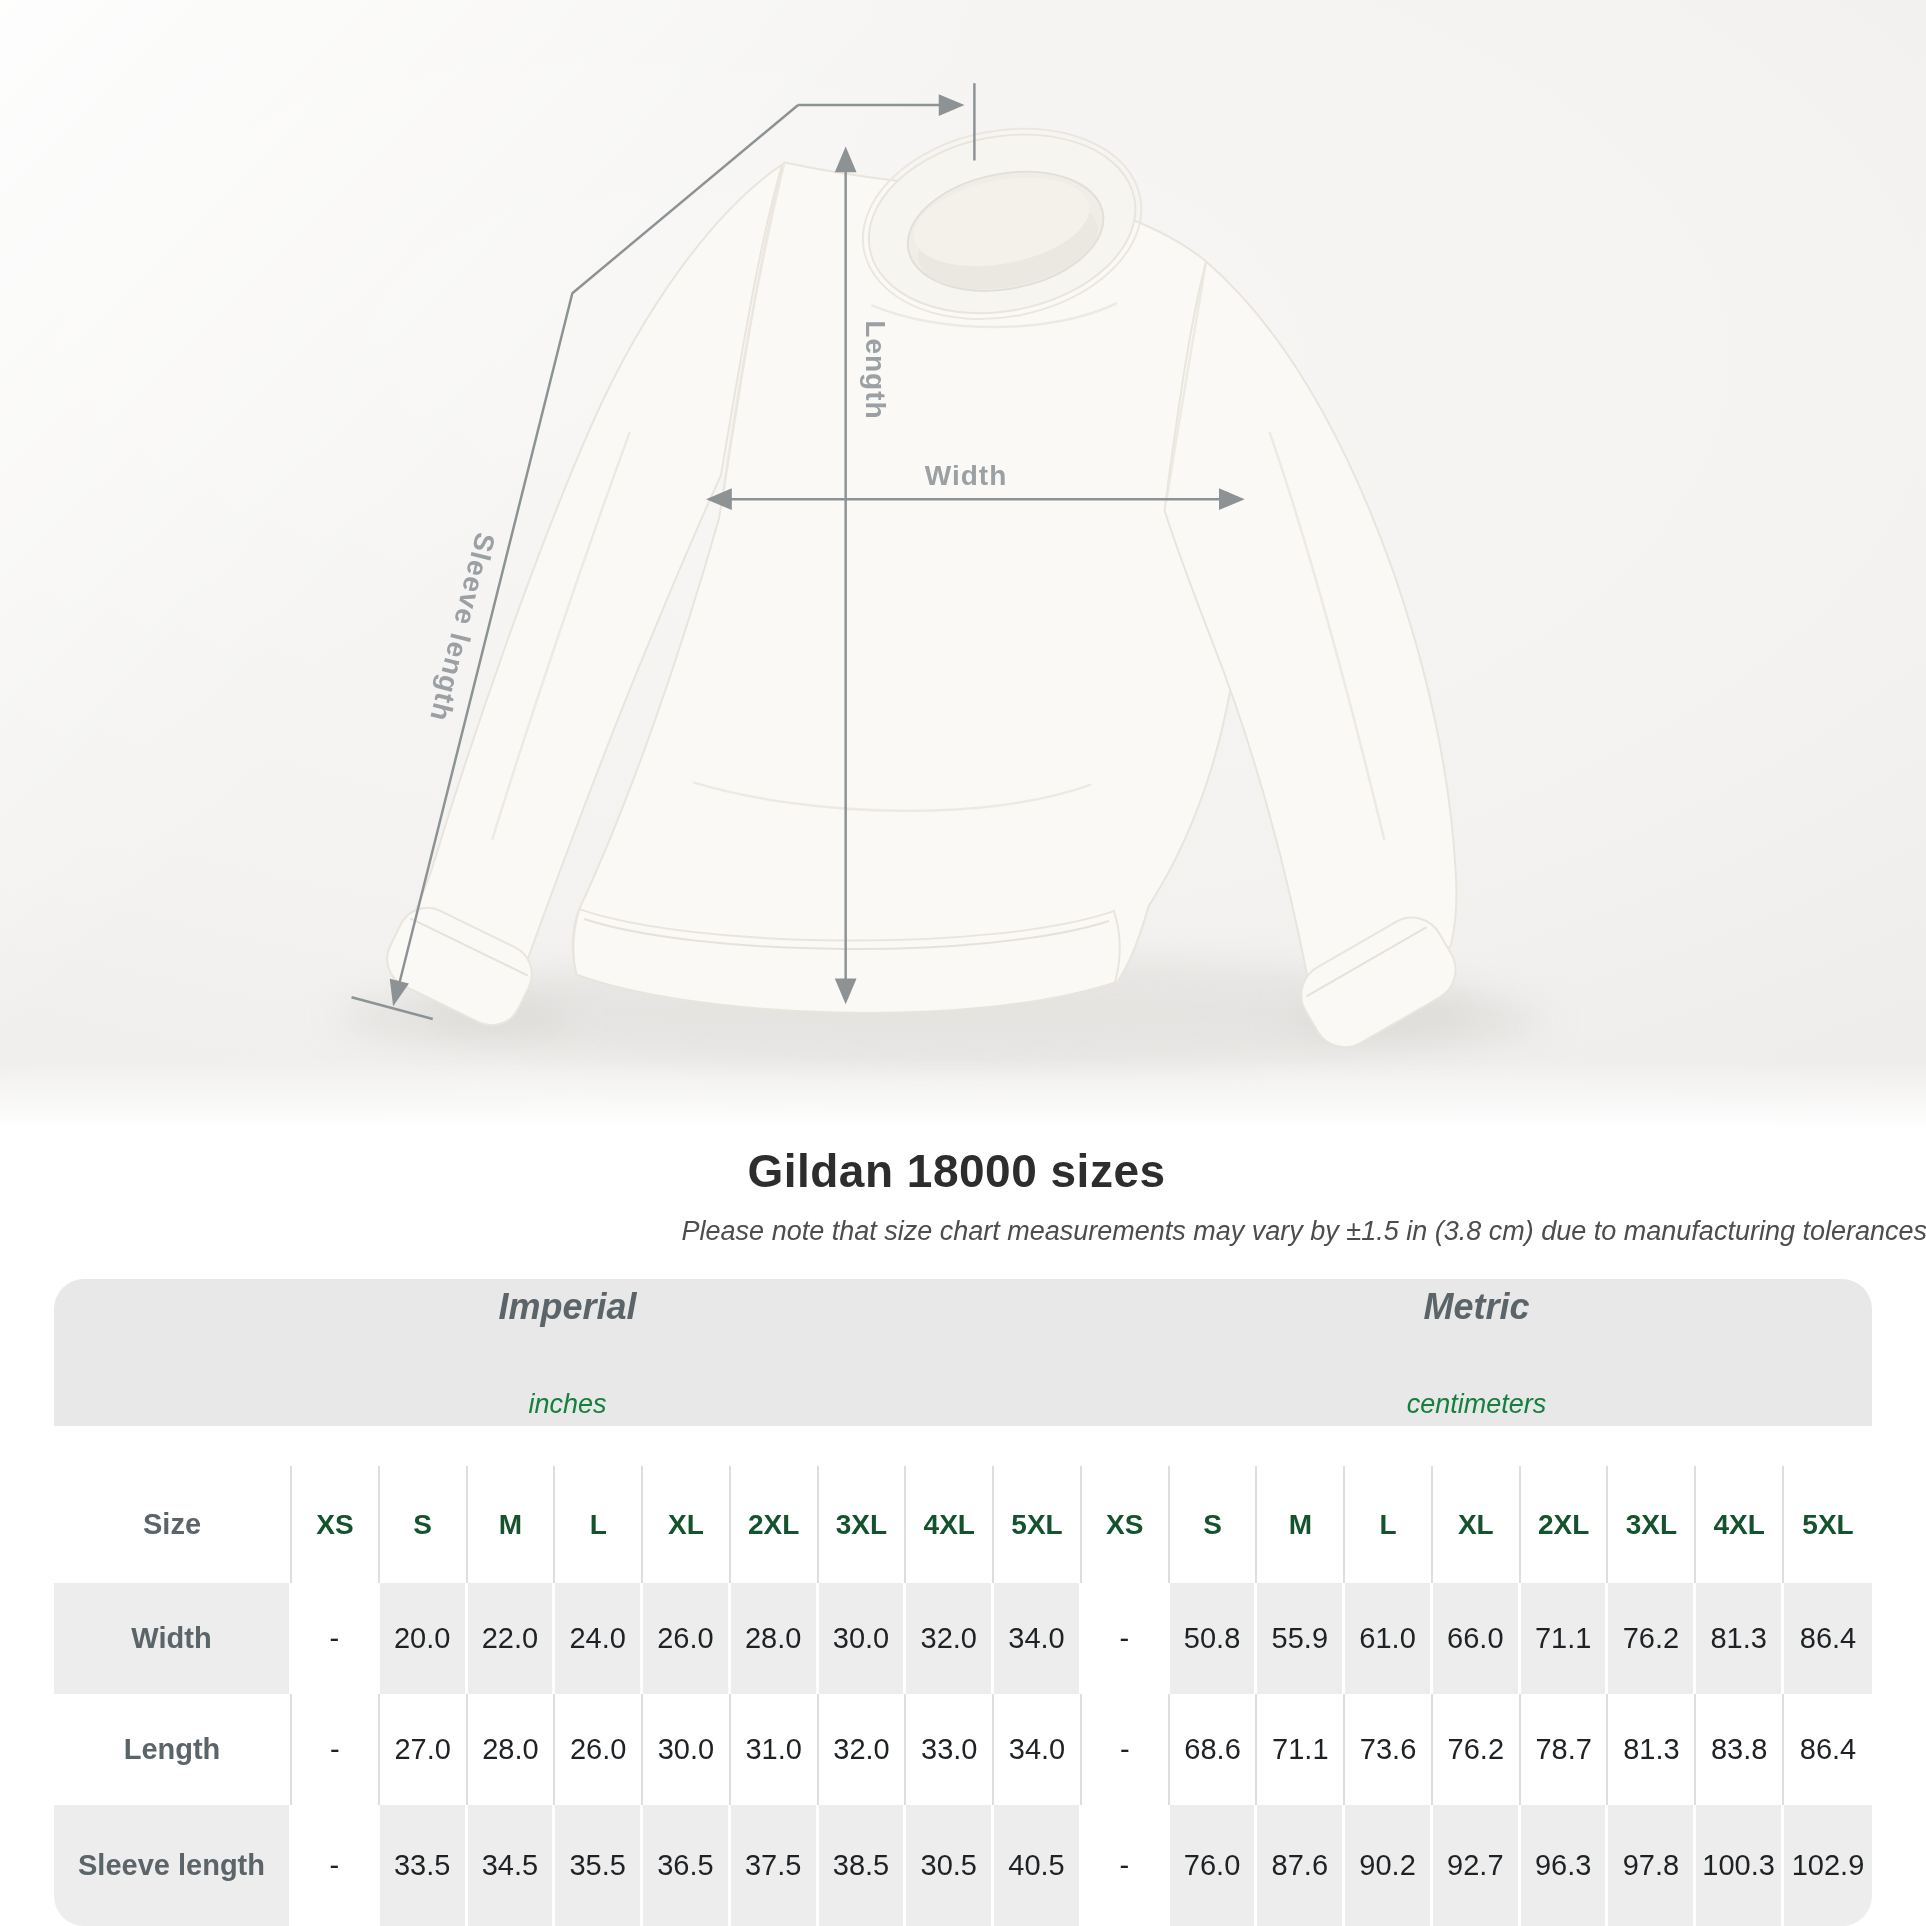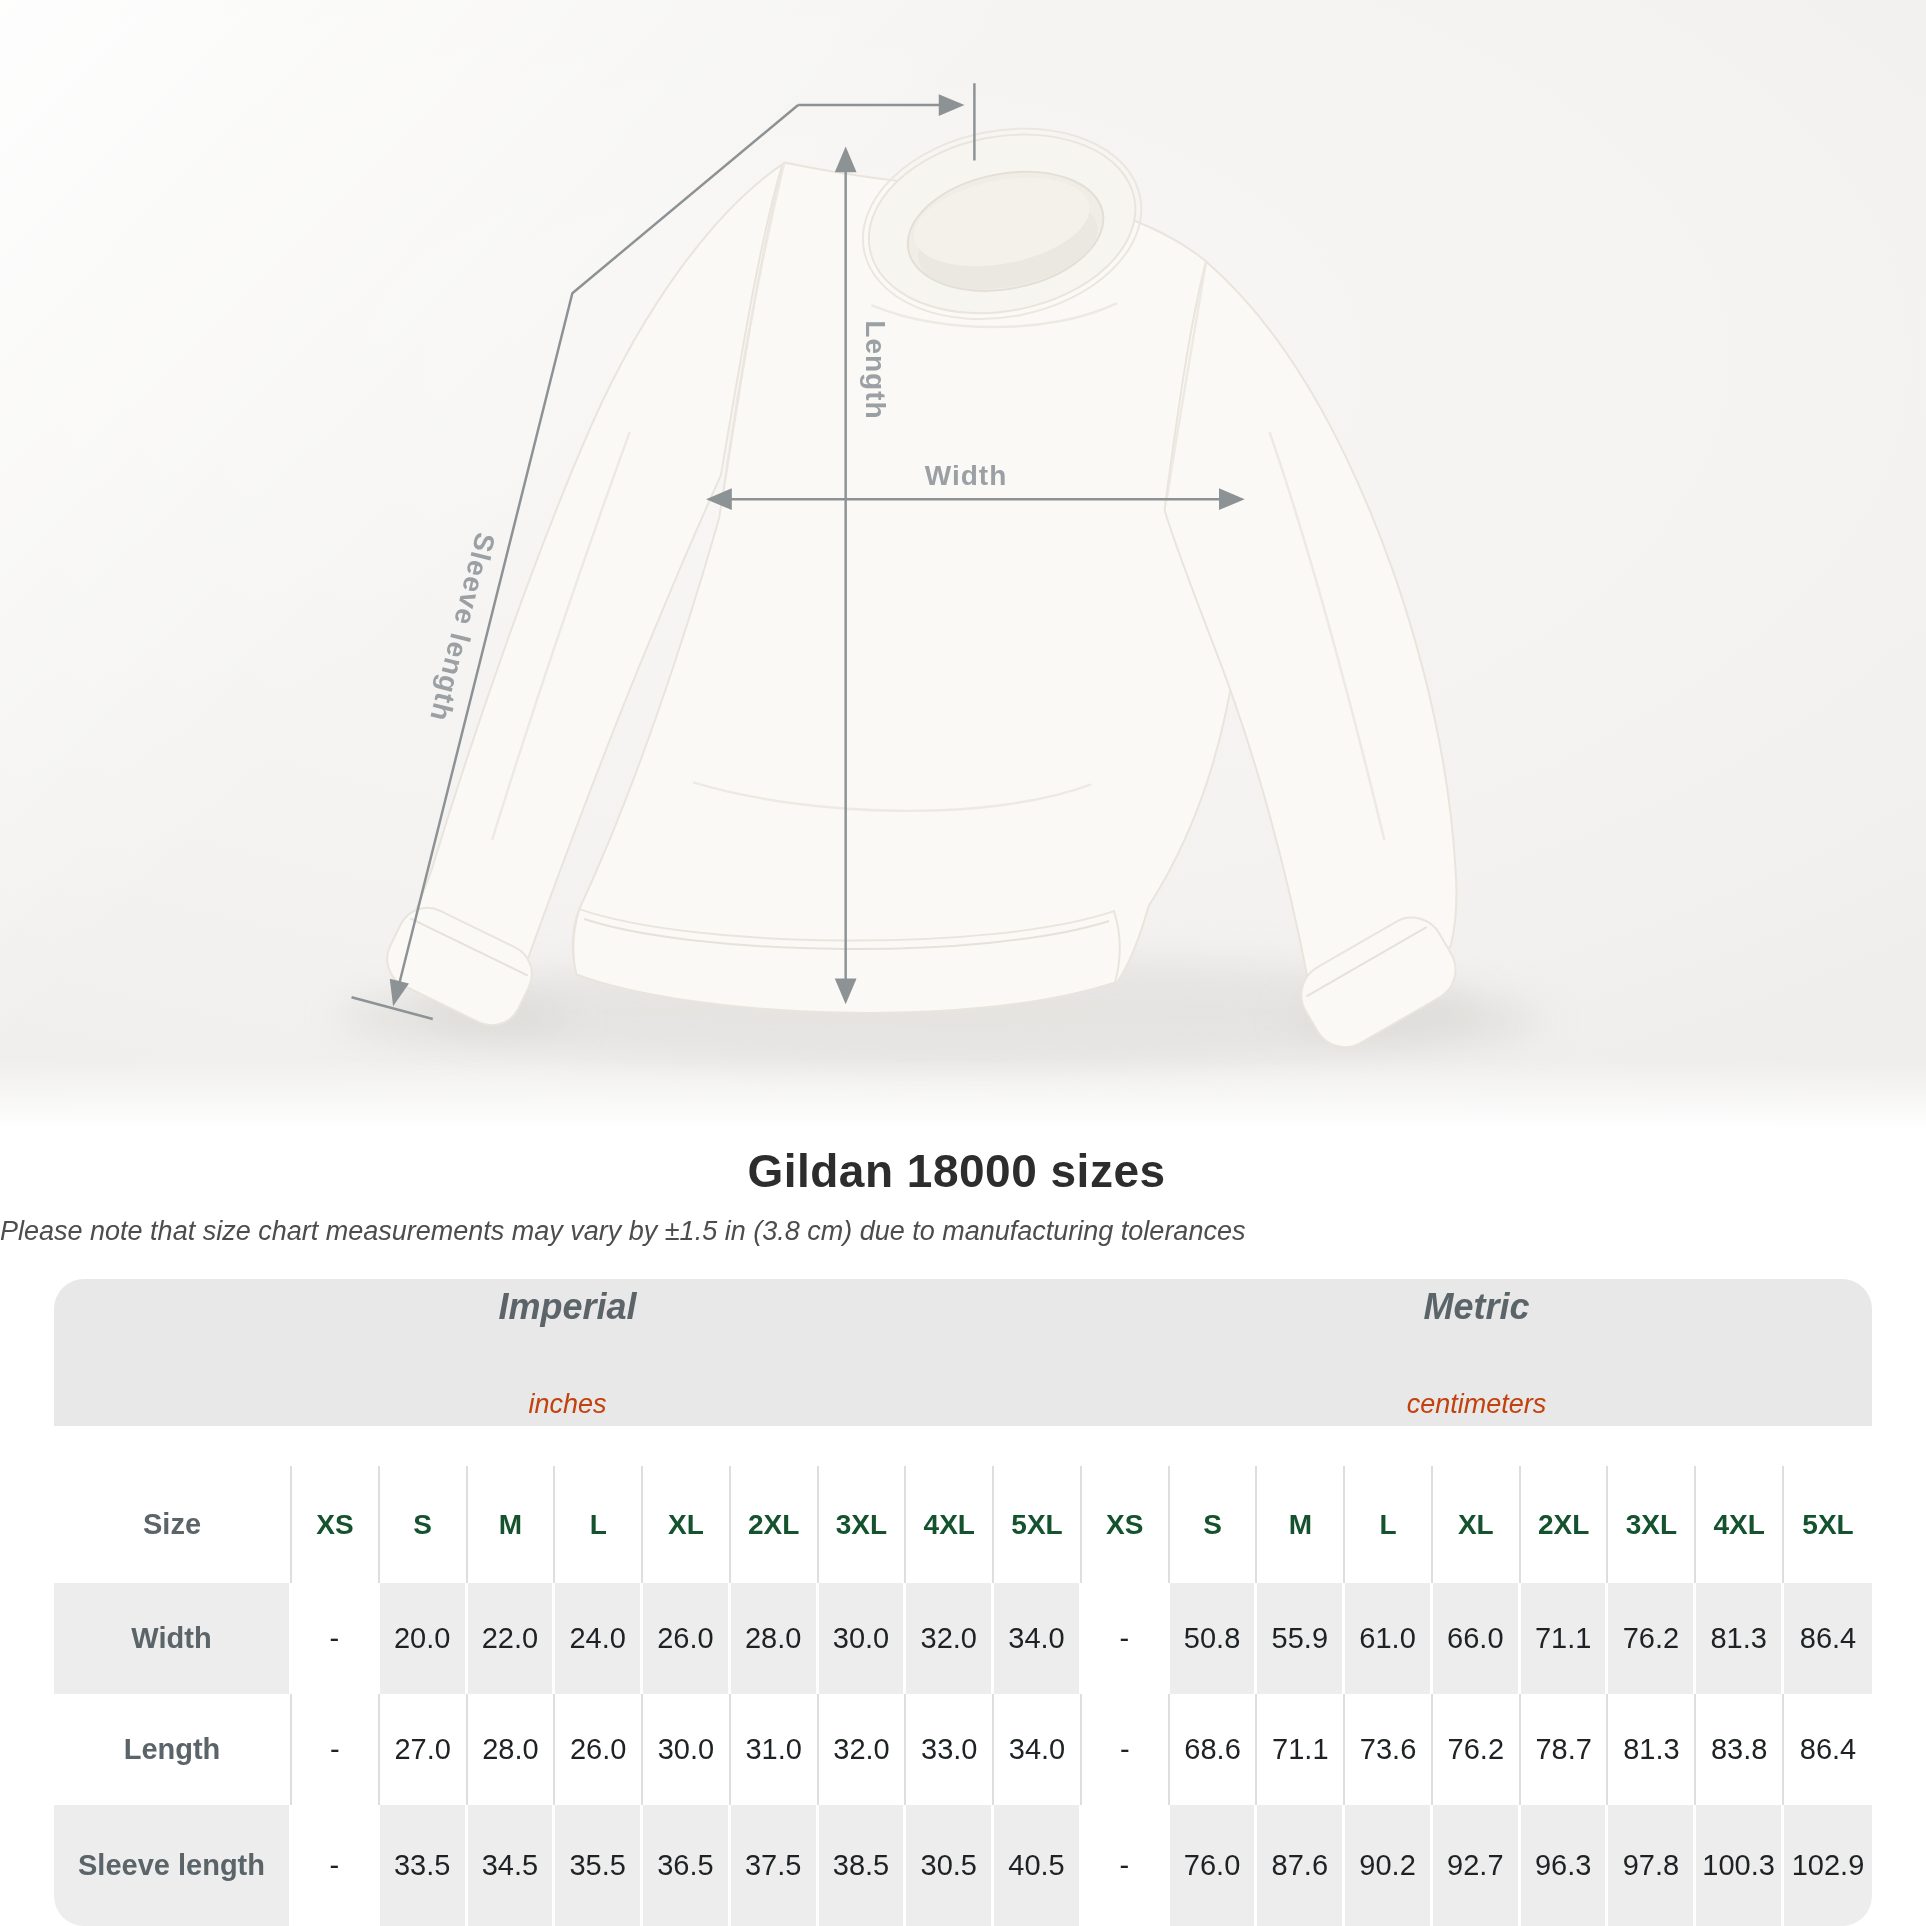--- a/index.html
+++ b/index.html
@@ -28,35 +28,35 @@
   .dim-length{left:875px;top:370px;transform:translate(-50%,-50%) rotate(90deg);}
   .dim-width{left:966px;top:476px;transform:translate(-50%,-50%);}
   .dim-sleeve{left:462px;top:627px;transform:translate(-50%,-50%) rotate(104deg);}
 
   
   .title{
     position:absolute;top:1144px;left:0;width:1913px;text-align:center;
     font-size:46px;font-weight:bold;color:#2d2d2d;letter-spacing:0.5px;
   }
   .subtitle{
-    position:absolute;top:1216px;left:0;width:1927px;text-align:left;
+    position:absolute;top:1216px;left:0;width:1927px;text-align:right;
     font-size:27px;font-style:italic;color:#4d4d4d;
   }
 
   
   .size-table{
     position:absolute;left:54px;top:1279px;width:1818px;
     border-radius:30px;overflow:hidden;
   }
   .band{display:flex;background:#e8e8e8;height:147px;}
   .band-cell{display:flex;flex-direction:column;align-items:center;justify-content:center;gap:37px;}
   .band-imperial{width:1027px;}
   .band-metric{width:791px;}
   .band-label{font-size:36px;font-weight:bold;font-style:italic;color:#5b6468;}
-  .band-sub{font-size:27px;font-style:italic;color:#c2410c;margin-top:24px;}
+  .band-sub{font-size:27px;font-style:italic;color:#15803d;margin-top:24px;}
 
   table{width:100%;border-collapse:separate;border-spacing:0;table-layout:fixed;margin-top:40px;}
   th,td{text-align:center;vertical-align:middle;padding:0;}
   th.size-head{
     height:117px;font-size:28px;font-weight:bold;color:#14532d;background:#fff;
     border-right:2px solid #dedede;
   }
   th.size-label{
     height:117px;font-size:29px;font-weight:bold;color:#5b6468;background:#fff;
     border-right:2px solid #dedede;

